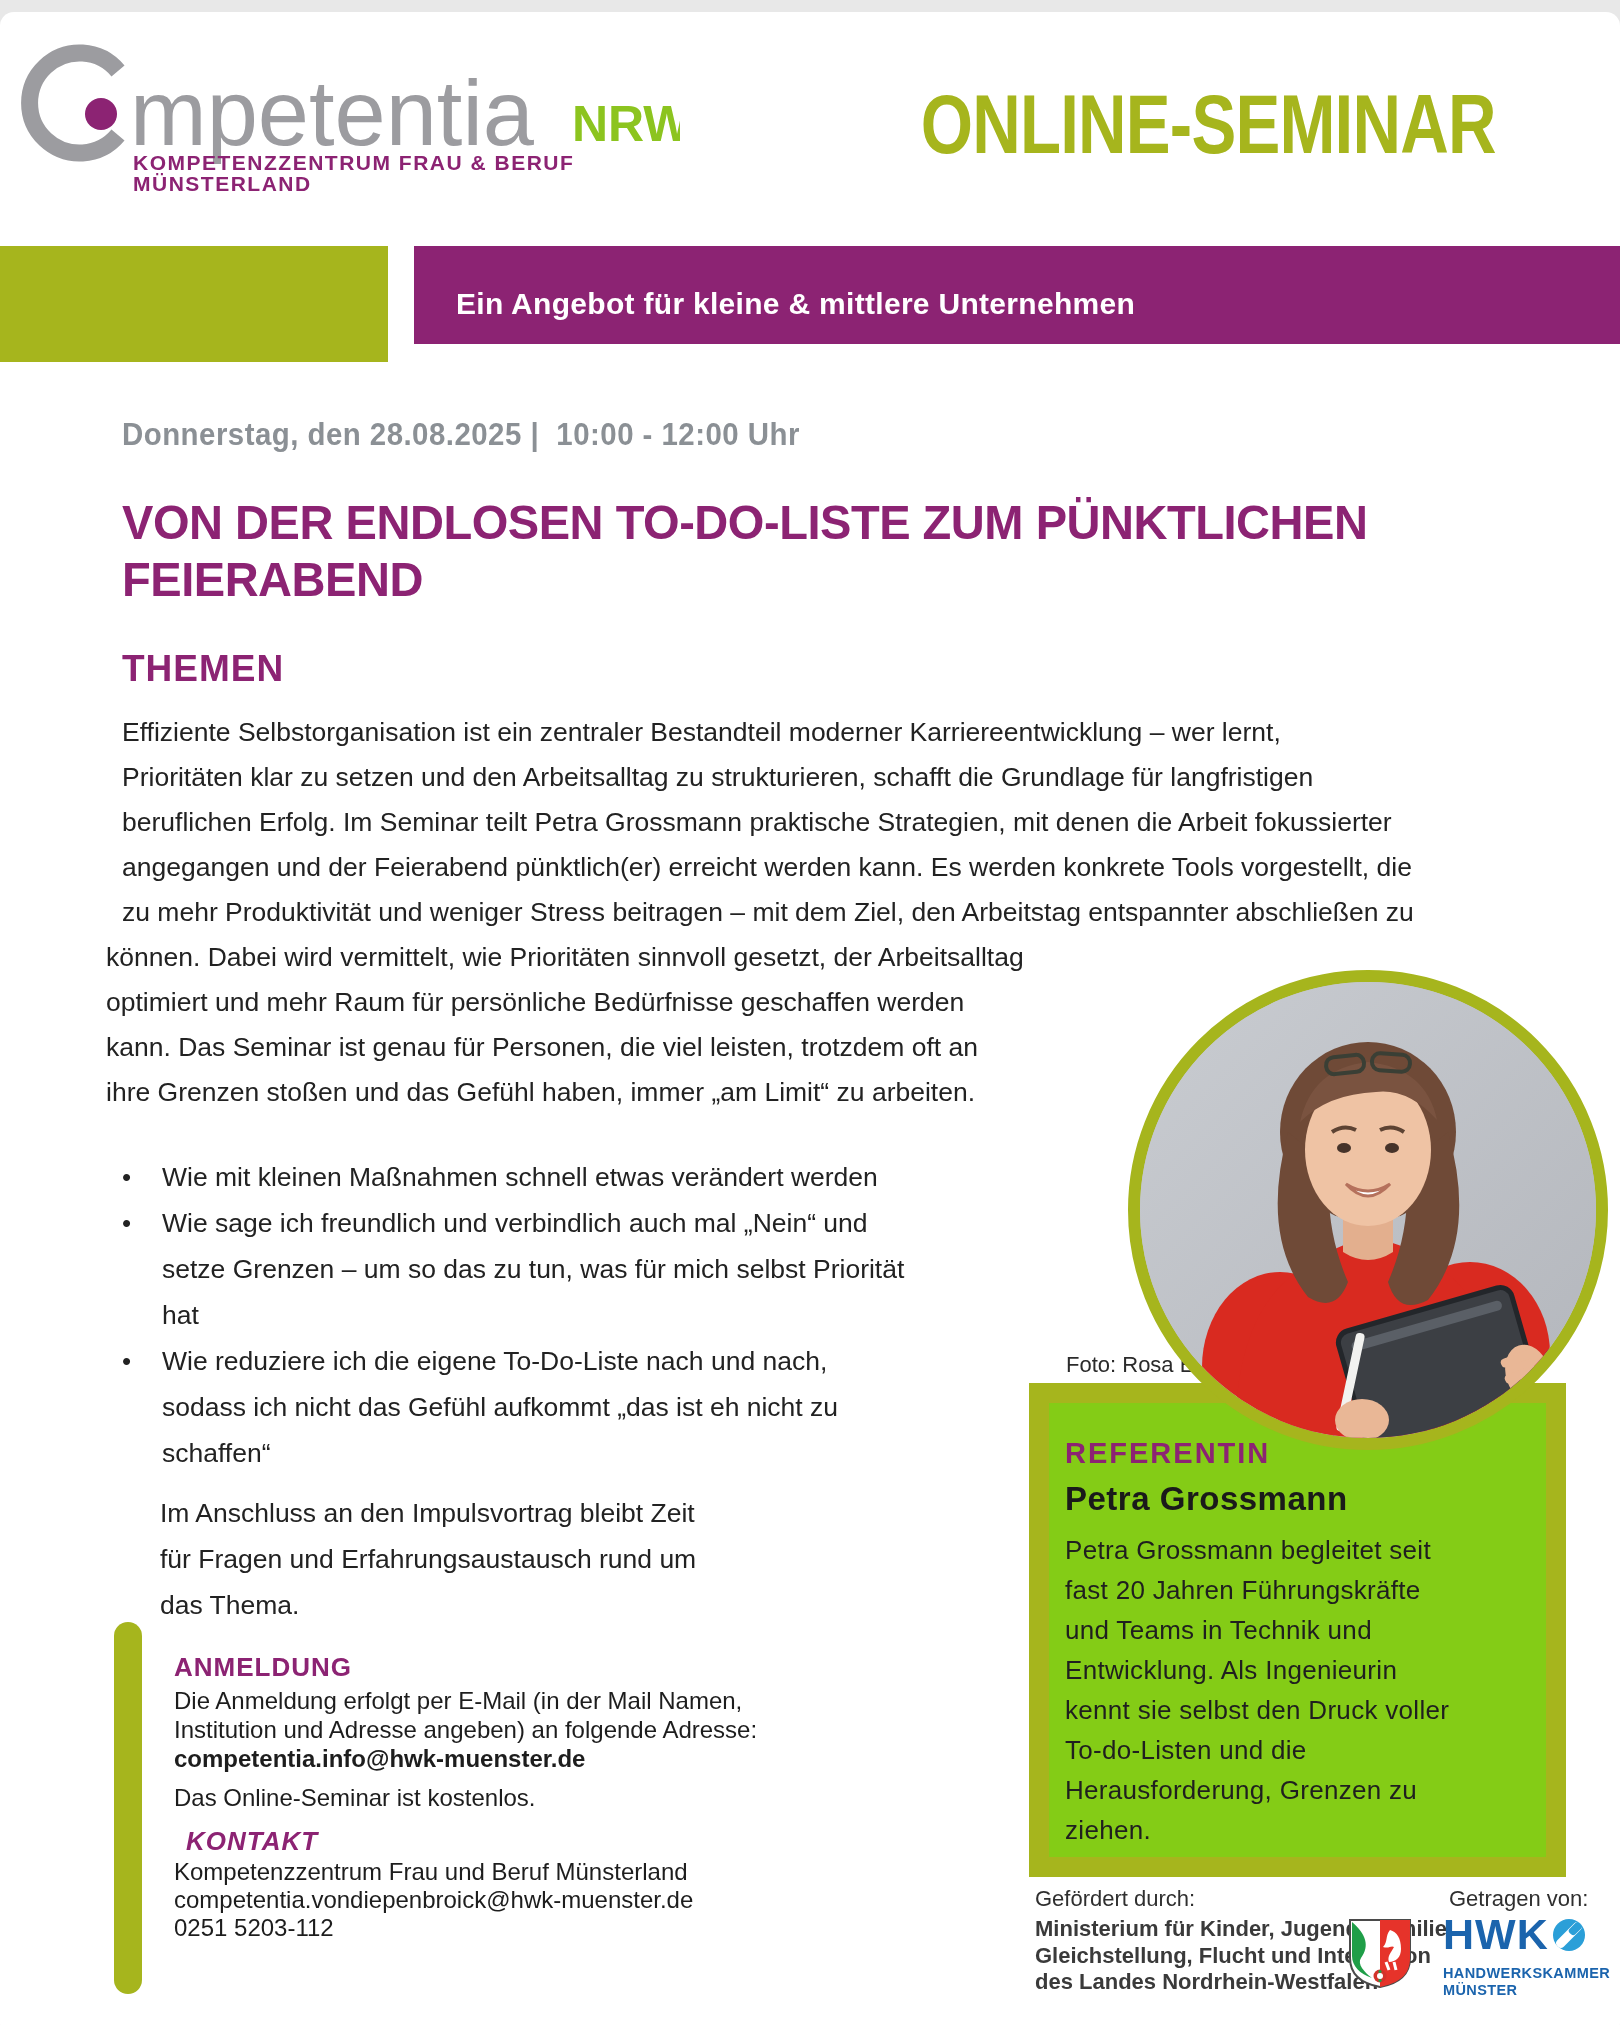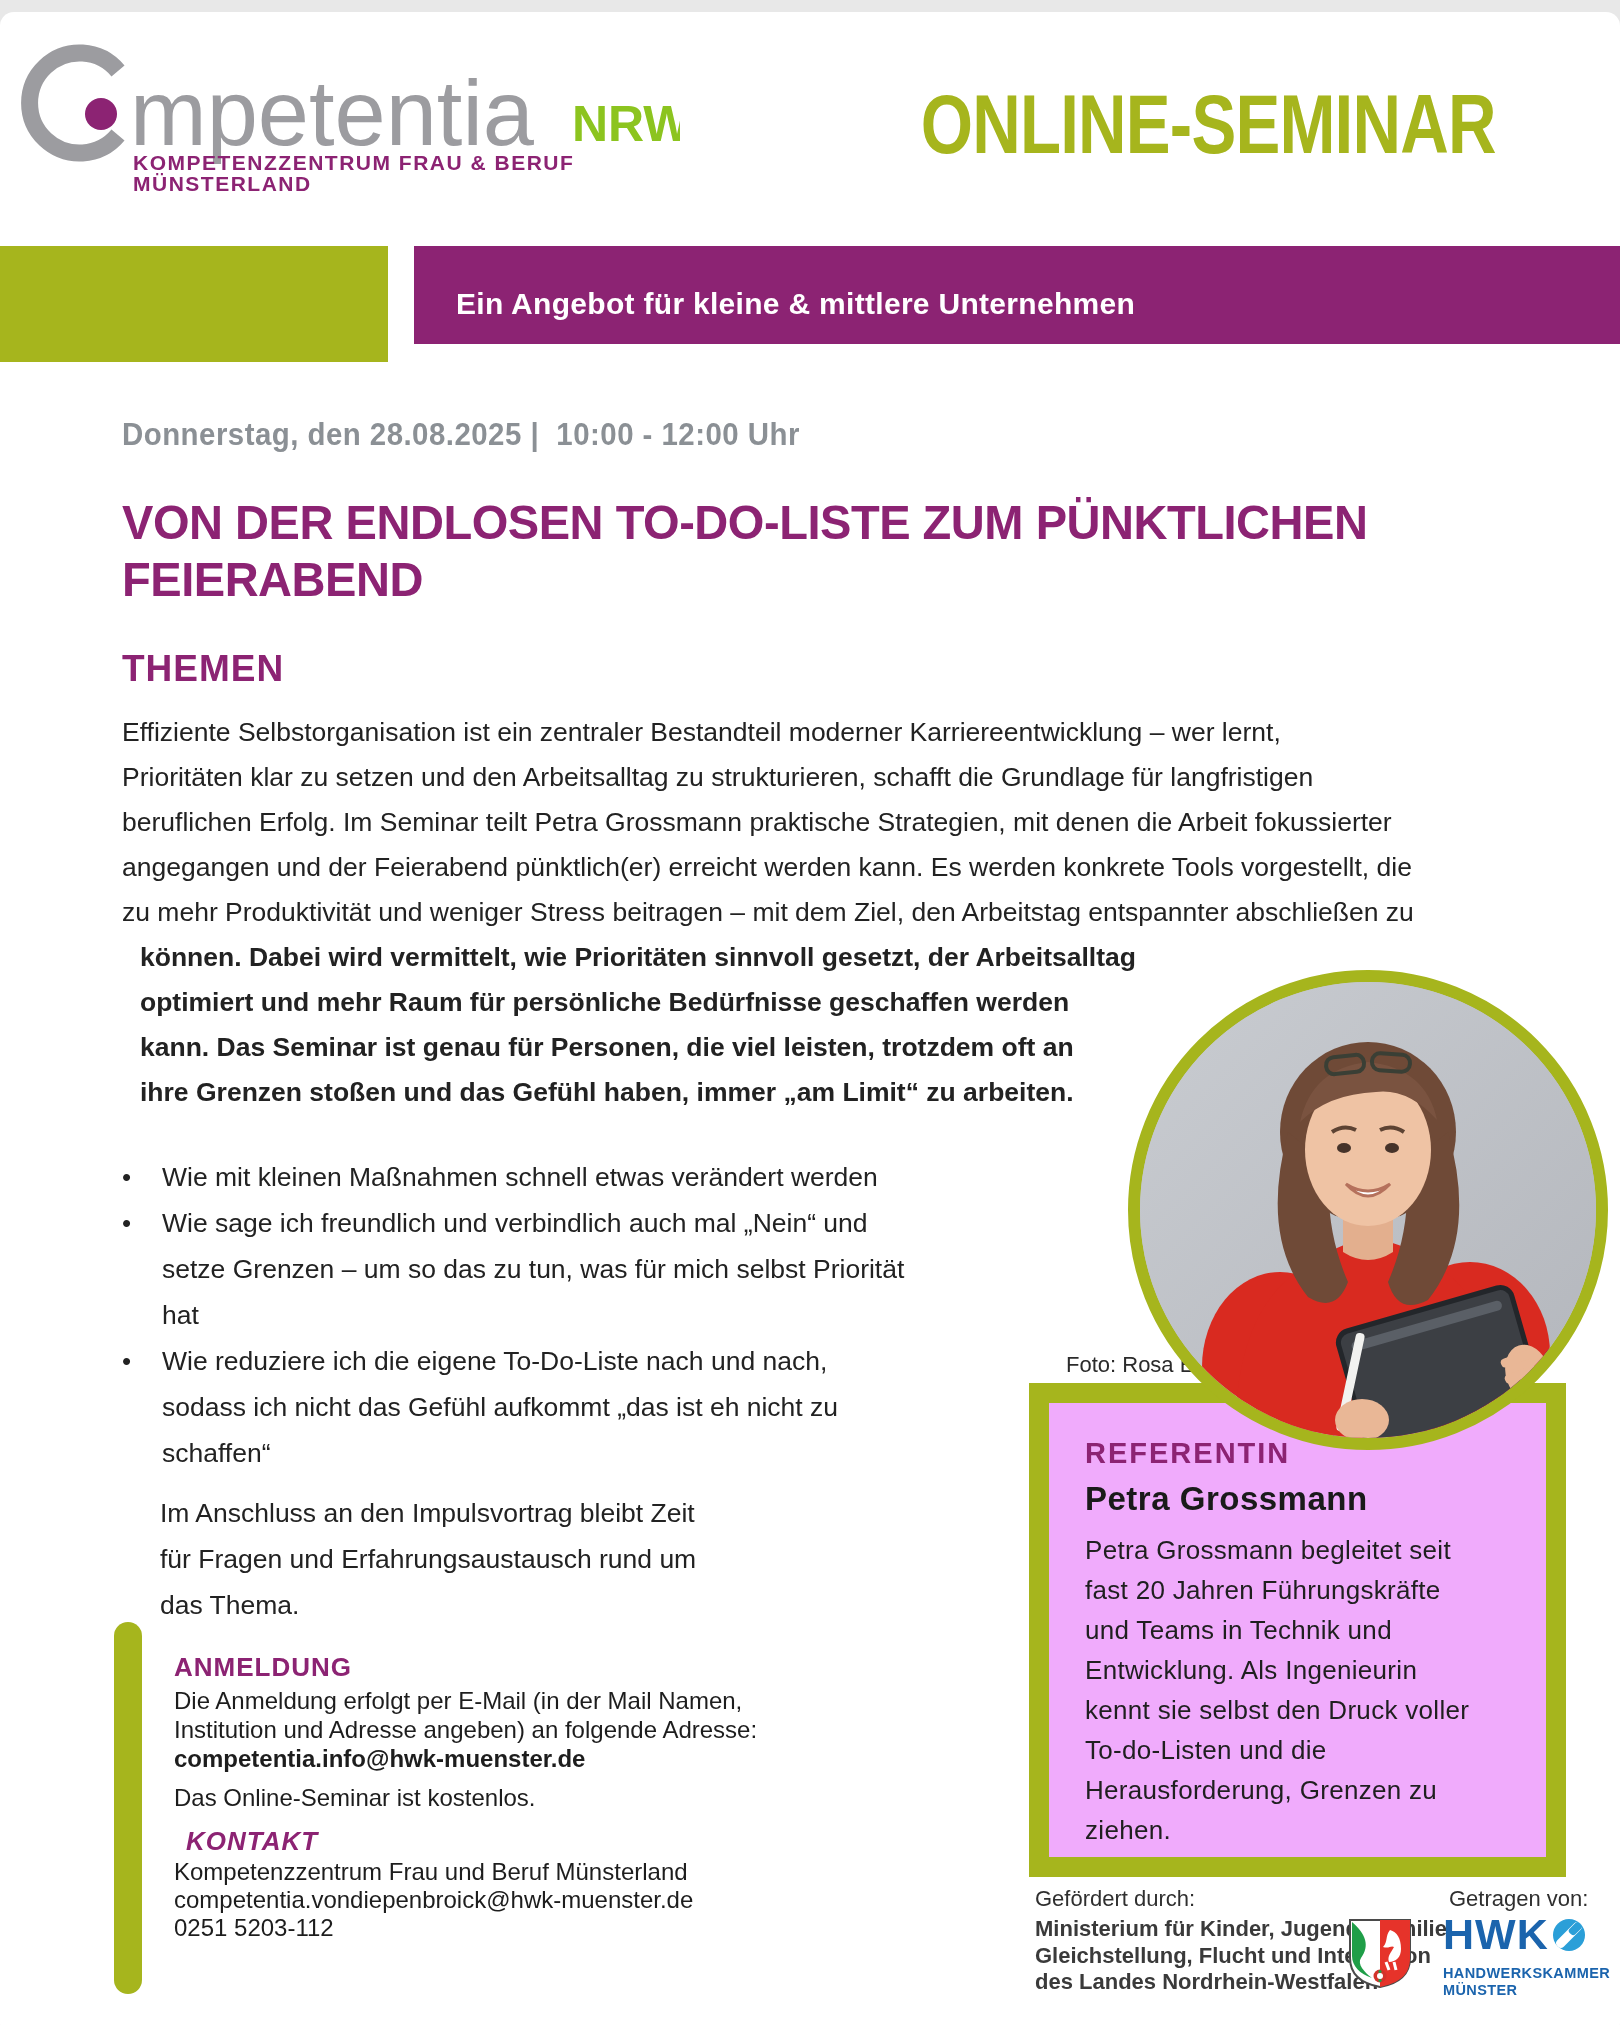--- a/index.html
+++ b/index.html
@@ -34,21 +34,21 @@
     line-height:57px; letter-spacing:-.5px; transform:scaleX(.96); transform-origin:left top;
     white-space:pre-line; width:1500px;
   }
   .section-h {
     font-size:37px; font-weight:bold; color:#8c2373; letter-spacing:1px;
   }
   .themen-h { left:122px; top:636px; }
 
   .body-text { font-size:26.5px; line-height:45px; color:#222222; }
   .para-wide { left:122px; top:698px; width:1440px; }
-  .para-narrow { left:140px; top:923px; width:1100px;font-weight:bold; }
+  .para-narrow { left:106px; top:923px; width:1100px; }
   .lead-in { left:122px; top:1090px; width:900px; }
 
   .bullets { left:122px; top:1142px; width:860px; }
   .bullet-row { display:flex; }
   .bullet-marker { width:40px; font-size:26px; line-height:46px; color:#222; }
   .bullet-text { flex:1; font-size:26.5px; line-height:46px; color:#222222; }
 
   .closing { left:160px; top:1478px; width:640px; line-height:46px; }
 
   
@@ -62,21 +62,21 @@
   .kon-block { left:174px; top:1846px; font-size:24px; line-height:28px; color:#1d1d1d; }
 
   
   .photo-circle {
     left:1128px; top:958px; width:480px; height:480px; border:12px solid #a6b51d;
     border-radius:50%; overflow:hidden; background:#c2c5ca; z-index:5;
   }
   .photo-credit { left:1066px; top:1340px; font-size:22px; color:#2b2b2b; }
   .ref-box {
     left:1029px; top:1371px; width:537px; height:494px; border:20px solid #a6b51d;
-    background:#f0abfc; padding:34px 20px 0 36px; z-index:2;
+    background:#84cc16; padding:34px 20px 0 16px; z-index:2;
   }
   .ref-h { font-size:29px; font-weight:bold; color:#8c2373; letter-spacing:2px; }
   .ref-name { font-size:33px; font-weight:bold; color:#1a1a1a; letter-spacing:.5px; margin-top:10px; }
   .ref-bio { font-size:26px; line-height:40px; letter-spacing:.3px; color:#1f1f1f; margin-top:12px; }
 
   
   .foot-label { font-size:22px; color:#2f2f2f; }
   .funded-label { left:1035px; top:1874px; }
   .carried-label { left:1449px; top:1874px; }
   .ministry { left:1035px; top:1904px; font-size:22px; font-weight:bold; line-height:26.5px; color:#3a3a3a; }

